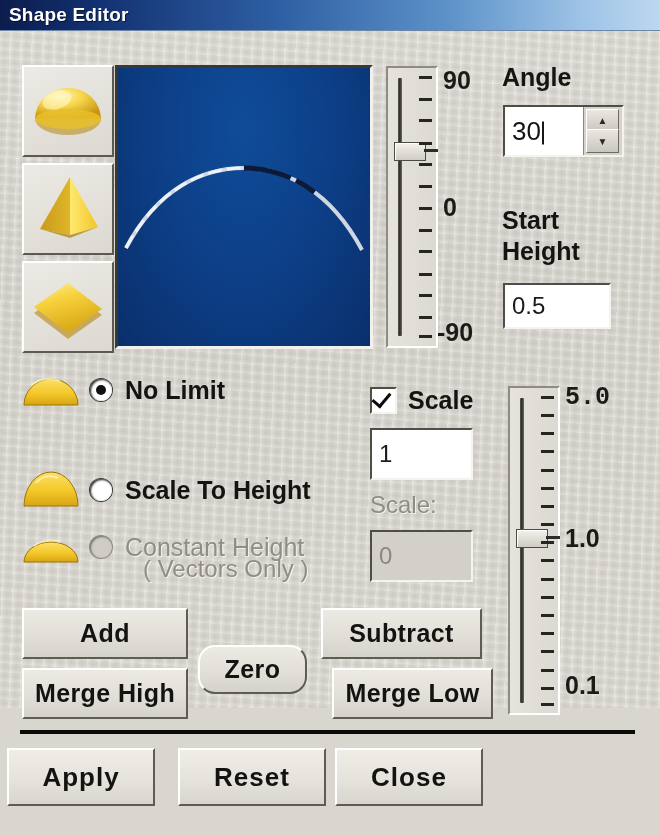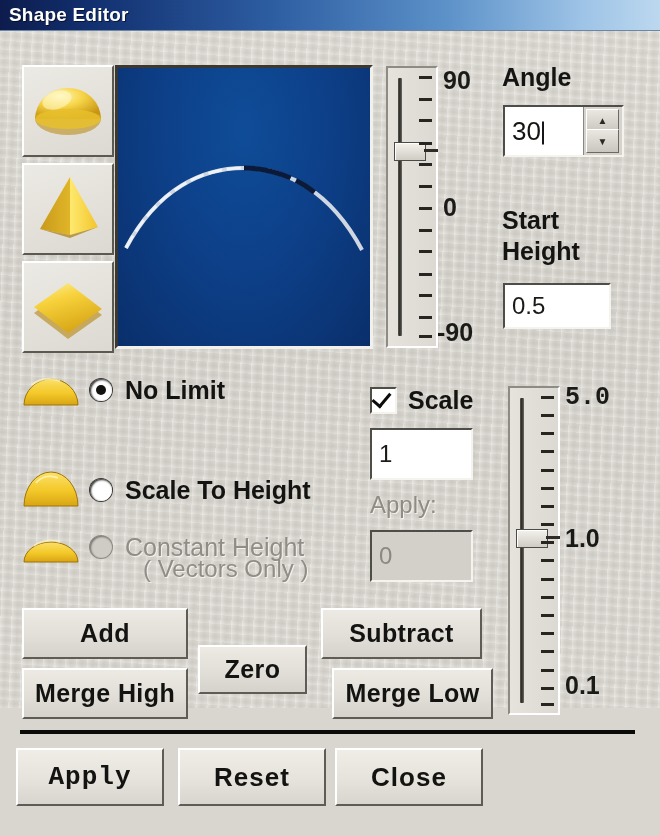--- a/index.html
+++ b/index.html
@@ -257,21 +257,21 @@
     <span class="chkbox">
       <span class="tick"></span>
     </span>
     <span class="chklabel">Scale</span>
   </div>
 
   <div class="txtfield" style="left:370px;top:428px;width:99px;height:48px;">
     <span class="val">1</span>
   </div>
 
-  <div class="dimlabel" style="left:370px;top:491px;">Apply:</div>
+  <div class="dimlabel" style="left:370px;top:491px;">Scale:</div>
 
   <div class="disfield" style="left:370px;top:530px;width:99px;height:48px;">
     <span class="val">0</span>
   </div>
 
   <div class="vslider" style="left:508px;top:386px;width:48px;height:325px;">
     <div class="groove"></div>
     <div class="thumb" style="top:141px;"></div>
     <div class="ticks">
       <i style="top:0%"></i>
@@ -293,23 +293,23 @@
       <i style="top:94.1%"></i>
         <i style="top:99.4%"></i>
     </div>
   </div>
   <div class="slblabel" style="left:565px;top:383px;font-family:Liberation Mono, monospace;">5.0</div>
   <div class="slblabel" style="left:565px;top:524px;">1.0</div>
   <div class="slblabel" style="left:565px;top:671px;">0.1</div>
 
   <div class="btn" style="left:22px;top:608px;width:162px;height:47px;">Add</div>
   <div class="btn" style="left:321px;top:608px;width:157px;height:47px;">Subtract</div>
-  <div class="btn" style="left:198px;top:645px;width:105px;height:45px;">Zero</div>
+  <div class="btn" style="left:198px;top:645px;width:105px;height:45px;border-radius:17px;">Zero</div>
   <div class="btn" style="left:22px;top:668px;width:162px;height:47px;">Merge High</div>
   <div class="btn" style="left:332px;top:668px;width:157px;height:47px;">Merge Low</div>
 
   <div class="divider" style="top:730px;"></div>
 
-  <div class="footbtn" style="left:16px;width:144px;font-family:Liberation Mono, monospace;">Apply</div>
+  <div class="footbtn" style="left:7px;width:144px;">Apply</div>
   <div class="footbtn" style="left:178px;width:144px;">Reset</div>
   <div class="footbtn" style="left:335px;width:144px;">Close</div>
 
 </div>
 
 </body></html>

